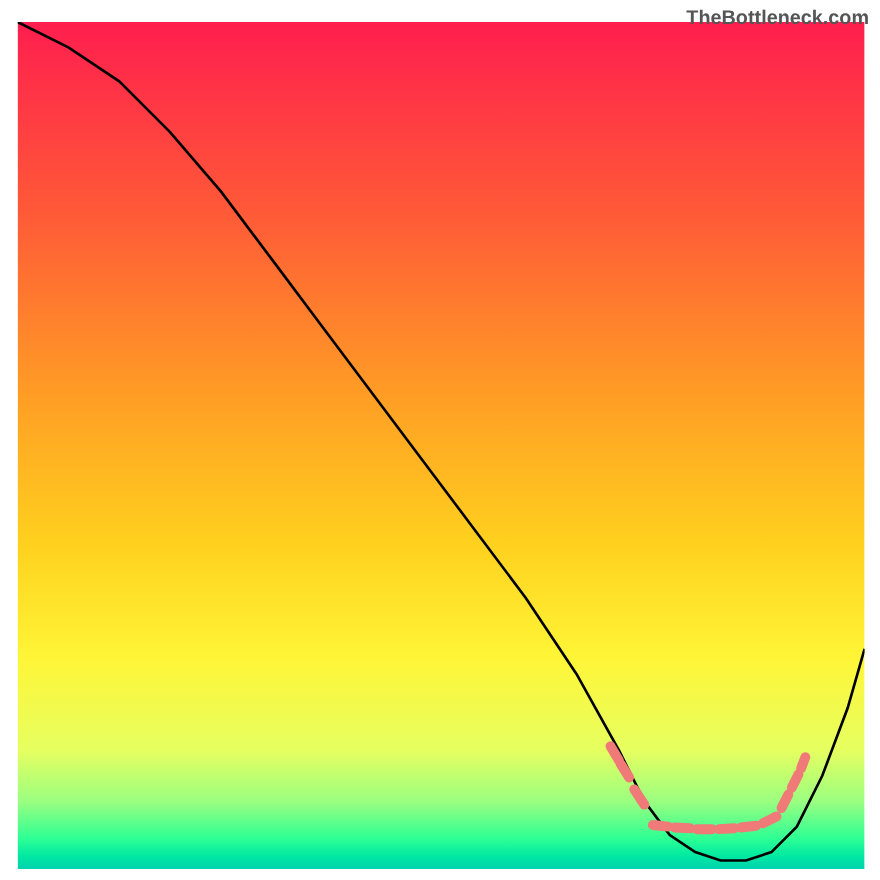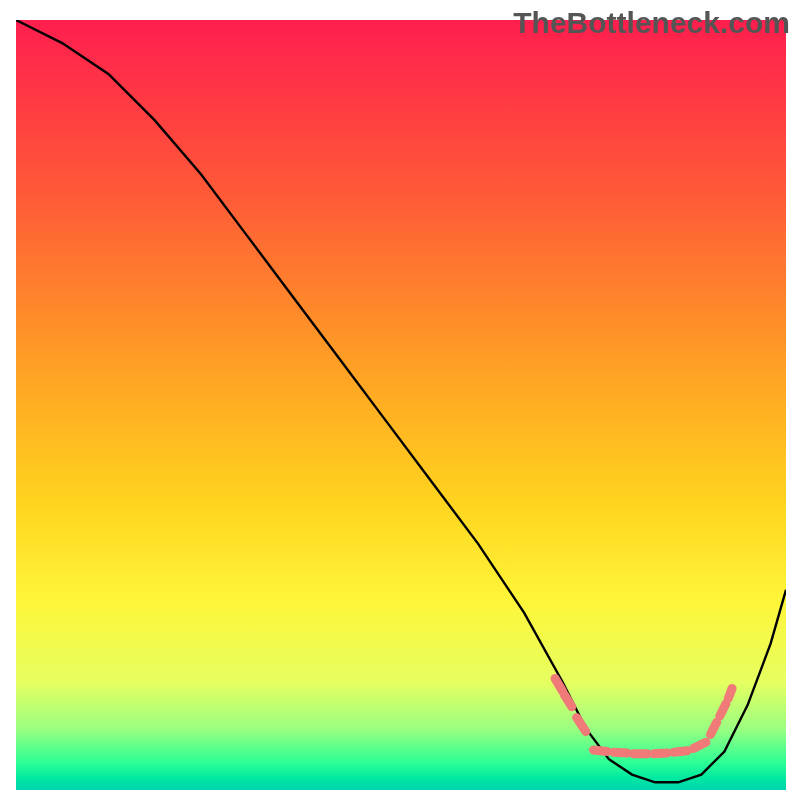--- a/index.html
+++ b/index.html
@@ -1,17 +1,17 @@
 <!DOCTYPE html>
 <html><head>
 <meta charset="utf-8">
 <style>
 *{margin:0;padding:0;box-sizing:border-box}
 body{width:800px;height:800px;position:relative;font-family:Arial,sans-serif;overflow:hidden}
-.watermark{position:absolute;top:6px;right:10px;font-size:30px;font-weight:600;color:#555;z-index:10;user-select:none}
+.watermark{position:absolute;top:6px;right:10px;font-size:18px;font-weight:600;color:#555;z-index:10;user-select:none}
 .plot{position:absolute;left:16px;top:20px;width:770px;height:770px}
 svg{display:block}
 </style>
 </head>
 <body>
 
 <div class="watermark">TheBottleneck.com</div>
 
 <div class="plot">
 <svg width="770" height="770" viewBox="0 0 770 770">

